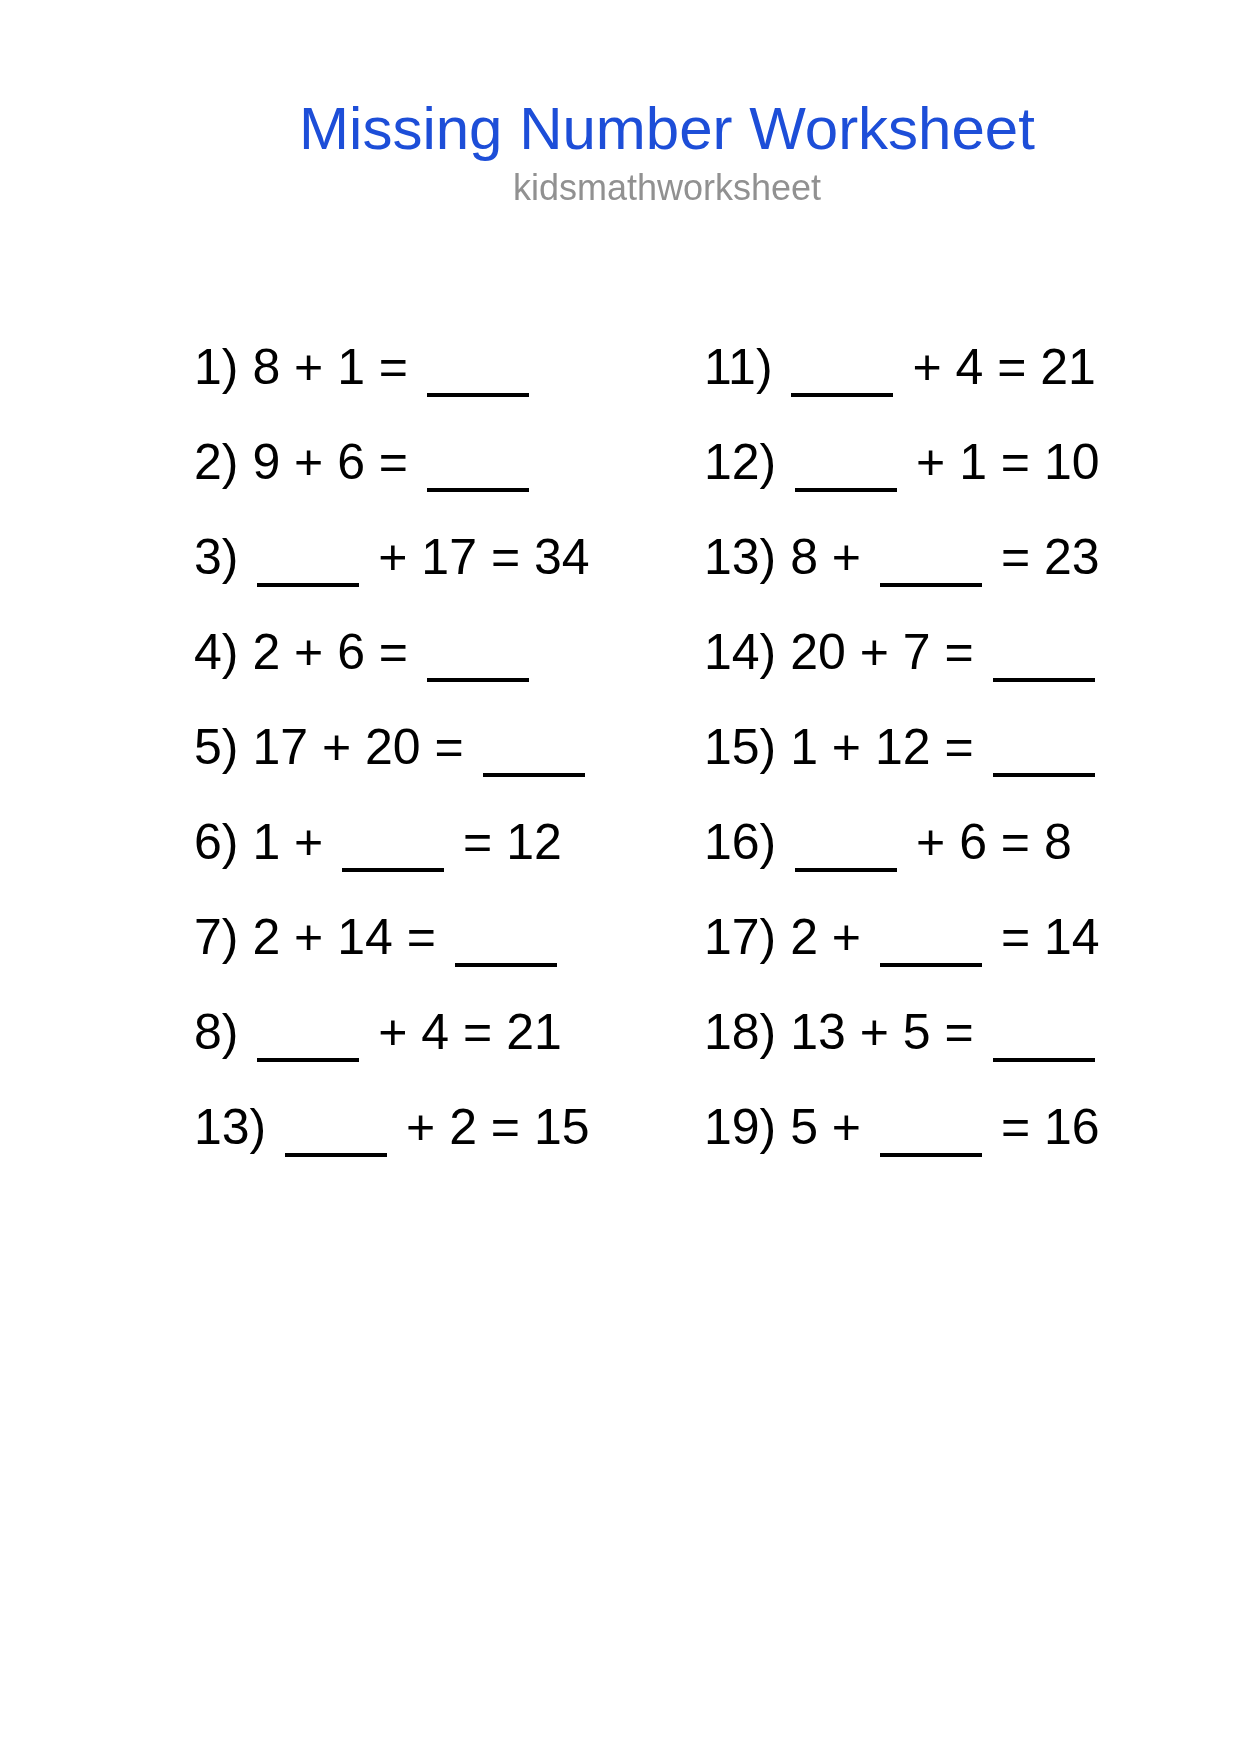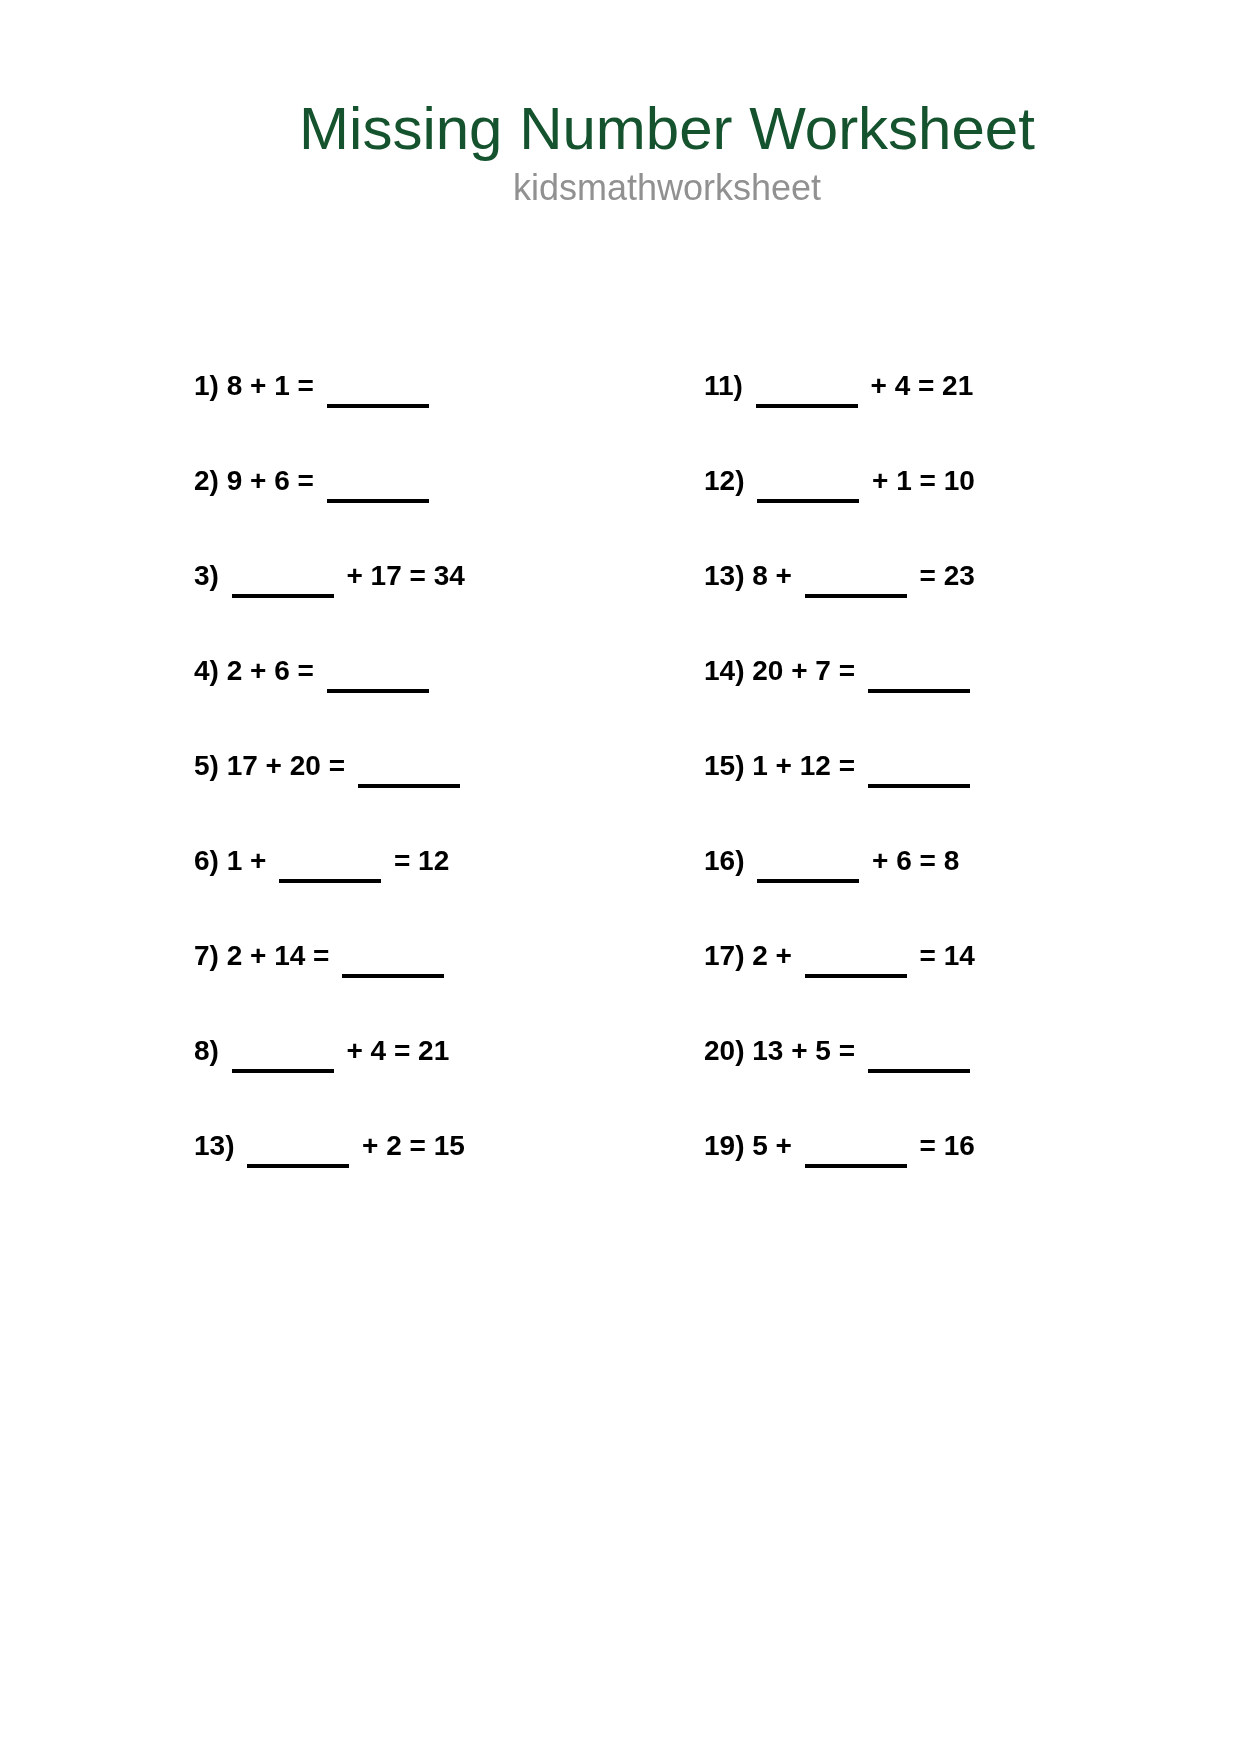--- a/index.html
+++ b/index.html
@@ -20,38 +20,37 @@
     position: absolute;
     left: 94px;
     right: 0;
     top: 99px;
     text-align: center;
   }
   .title {
     font-size: 60px;
     line-height: 1;
     font-weight: 400;
-    color: #14532d;
+    color: #1d4ed8;
     white-space: nowrap;
   }
   .subtitle {
     margin-top: 11px;
     font-size: 36px;
     line-height: 1;
     font-weight: 400;
     color: #919191;
     white-space: nowrap;
   }
   .problems-column {
     position: absolute;
-    top: 338px;
-    font-size: 28px;
+    top: 320px;
+    font-size: 50px;
     line-height: 95px;
     white-space: nowrap;
-    font-weight: bold;
   }
   .problems-column.left  { left: 194px; }
   .problems-column.right { left: 704px; }
   .problem { height: 95px; }
   .blank {
     display: inline-block;
     width: 102px;
     height: 0;
     border-bottom: 4px solid #000000;
     margin: 0 5px -13px 5px;
@@ -80,16 +79,16 @@
     </div>
 
   <div class="problems-column right">
       <div class="problem"><span>11)</span> <span class="blank"></span> <span>+ 4 = 21</span></div>
       <div class="problem"><span>12)</span> <span class="blank"></span> <span>+ 1 = 10</span></div>
       <div class="problem"><span>13)</span> <span>8 +</span> <span class="blank"></span> <span>= 23</span></div>
       <div class="problem"><span>14)</span> <span>20 + 7 =</span> <span class="blank"></span></div>
       <div class="problem"><span>15)</span> <span>1 + 12 =</span> <span class="blank"></span></div>
       <div class="problem"><span>16)</span> <span class="blank"></span> <span>+ 6 = 8</span></div>
       <div class="problem"><span>17)</span> <span>2 +</span> <span class="blank"></span> <span>= 14</span></div>
-      <div class="problem"><span>20)</span> <span>13 + 5 =</span> <span class="blank"></span></div>
+      <div class="problem"><span>18)</span> <span>13 + 5 =</span> <span class="blank"></span></div>
       <div class="problem"><span>19)</span> <span>5 +</span> <span class="blank"></span> <span>= 16</span></div>
     </div>
 </div>
 
 </body></html>

